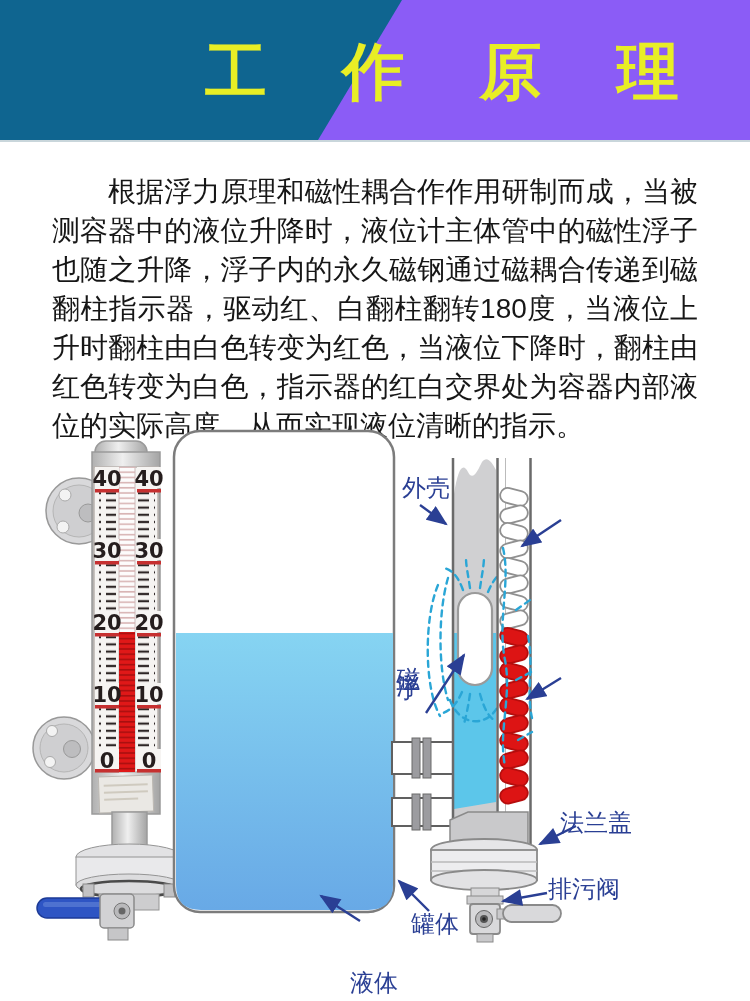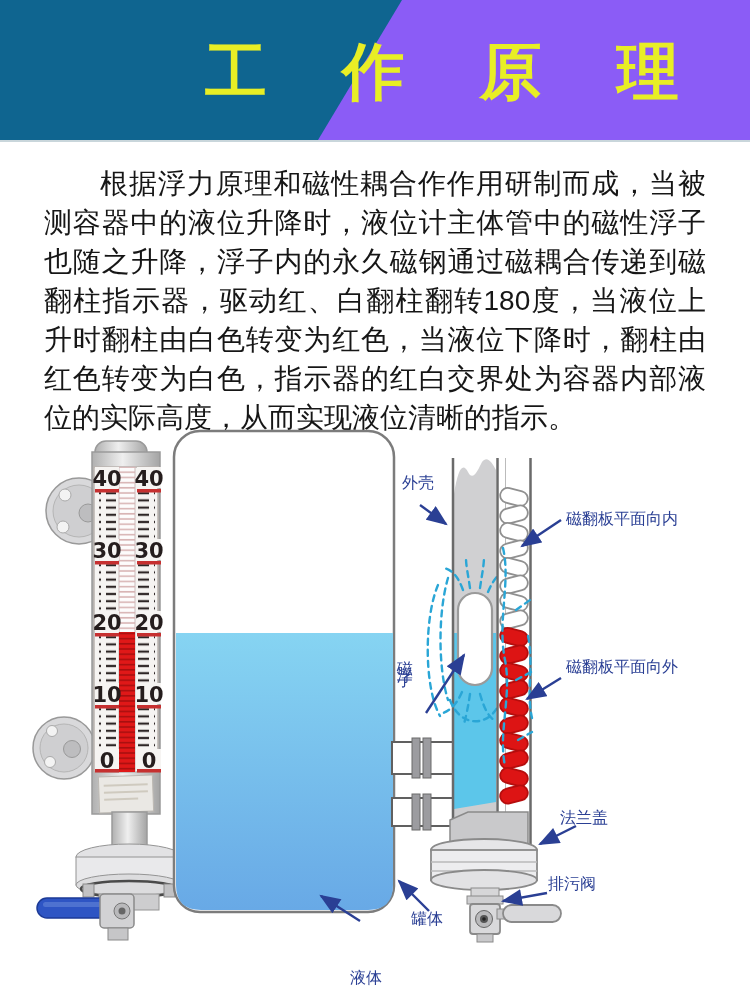--- a/index.html
+++ b/index.html
@@ -11,25 +11,25 @@
   .banner{position:absolute;left:0;top:0;width:750px;height:140px;background:#8b5cf6;
           box-shadow:0 2px 0 rgba(40,90,110,.25);}
   .banner-dark{position:absolute;inset:0;background:#0f6590;
           clip-path:polygon(0 0,402px 0,318px 100%,0 100%);}
   .banner-title{position:absolute;left:205px;top:30px;margin:0;
           font-size:62px;font-weight:bold;letter-spacing:29px;color:#e8ee25;
           white-space:nowrap;font-family:"Liberation Sans",sans-serif;}
   
   .desc{position:absolute;left:36px;top:156px;width:678px;
         font-size:28px;line-height:39px;color:#161616;text-align:justify;}
-  .desc p{margin:8px;text-indent:2em;}
+  .desc p{margin:16px;text-indent:2em;}
   
   .diagram{position:absolute;left:0;top:0;width:750px;height:711px;}
   .diagram svg{position:absolute;left:0;top:0;}
-  .dlabel{position:absolute;color:#2a3f94;font-size:16px;font-weight:500;
+  .dlabel{position:absolute;color:#2a3f94;font-size:24px;font-weight:500;
           white-space:nowrap;line-height:1.05;}
   .dlabel.vert{writing-mode:vertical-rl;text-orientation:upright;letter-spacing:6px;}
   .lbl-shell{left:402px;top:475px;}
   .lbl-inward{left:566px;top:511px;}
   .lbl-float{left:396px;top:648px;height:100px;}
   .lbl-outward{left:566px;top:659px;}
   .lbl-flange{left:560px;top:810px;}
   .lbl-drain{left:548px;top:876px;text-align:right;}
   .lbl-tank{left:411px;top:911px;}
   .lbl-liquid{left:350px;top:970px;}
@@ -273,21 +273,19 @@
     <path d="M426 713 L464 655" marker-end="url(#ah)"></path>
     <path d="M561 678 L527 699" marker-end="url(#ah)"></path>
     <path d="M576 826 L540 844" marker-end="url(#ah)"></path>
     <path d="M547 893 L503 901" marker-end="url(#ah)"></path>
     <path d="M429 911 L399 881" marker-end="url(#ah)"></path>
     <path d="M360 921 L321 896" marker-end="url(#ah)"></path>
   </g>
 </svg>
 
 <div class="dlabel lbl-shell">外壳</div>
-<div class="dlabel lbl-inward">磁翻板平面向内</div>
 <div class="dlabel vert lbl-float">磁浮子</div>
-<div class="dlabel lbl-outward">磁翻板平面向外</div>
 <div class="dlabel lbl-flange">法兰盖</div>
 <div class="dlabel lbl-drain">排污阀</div>
 <div class="dlabel lbl-tank">罐体</div>
 <div class="dlabel lbl-liquid">液体</div>
 
 </div>
 
 </body></html>

